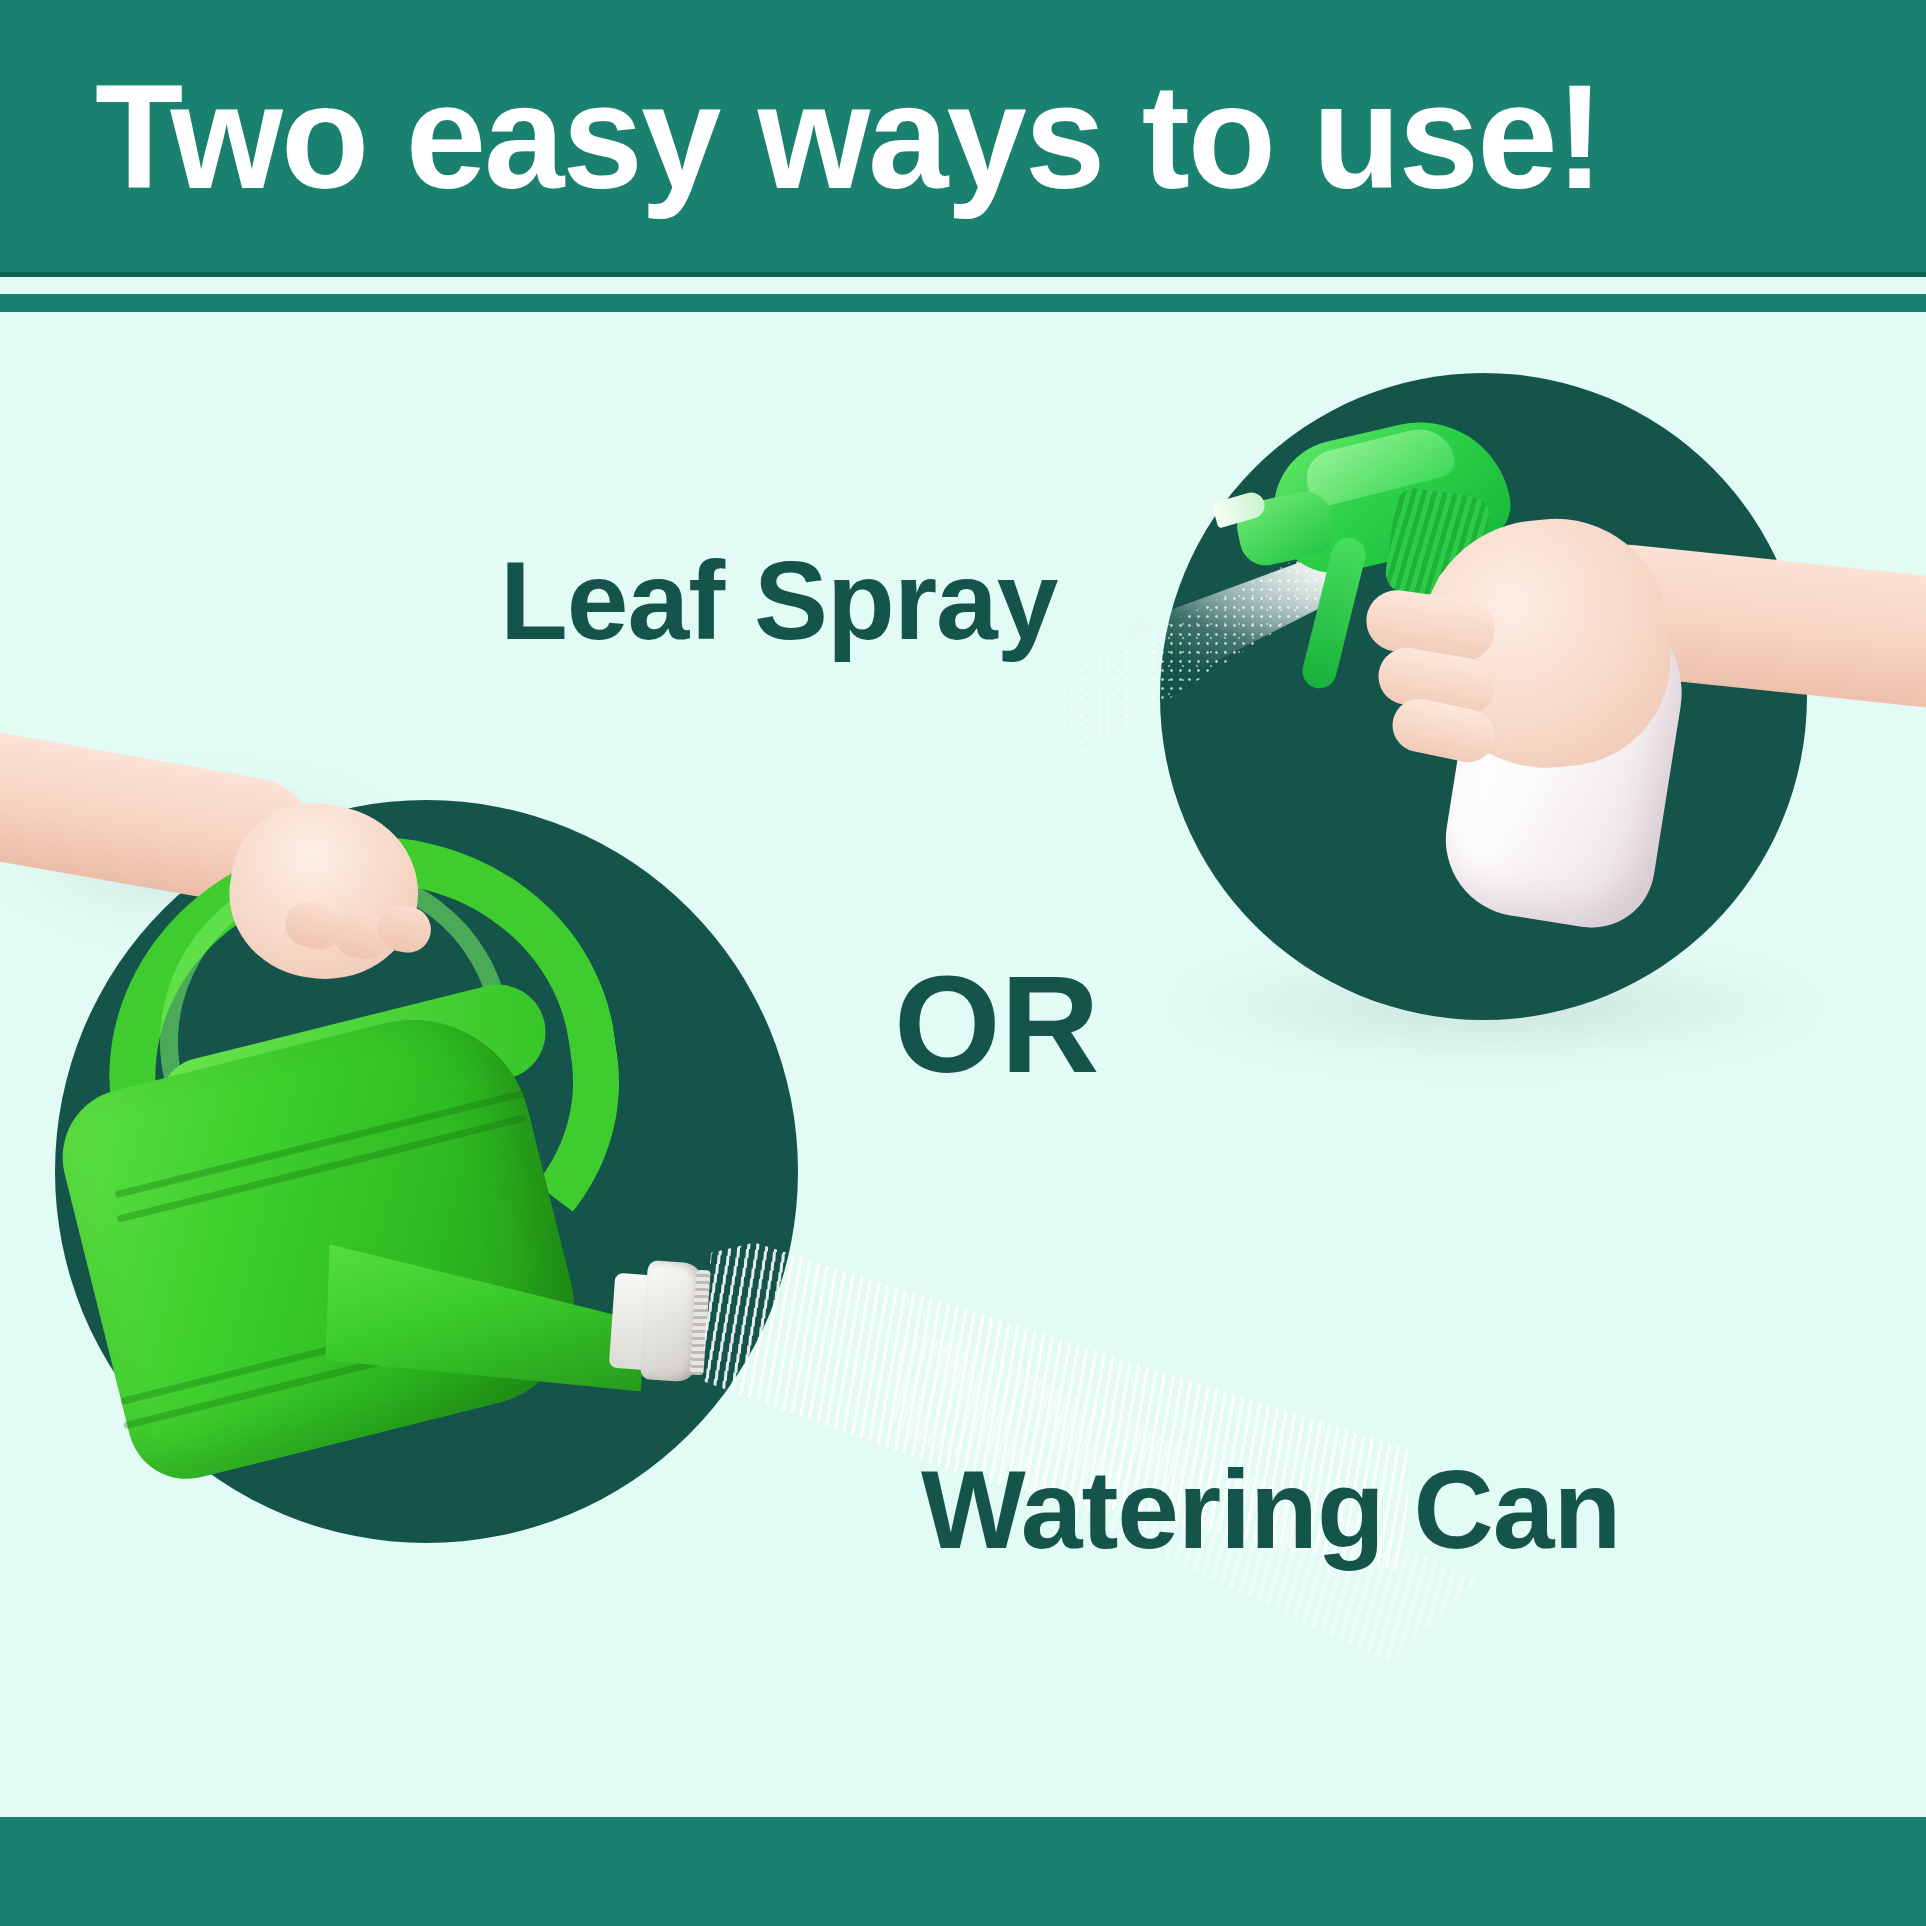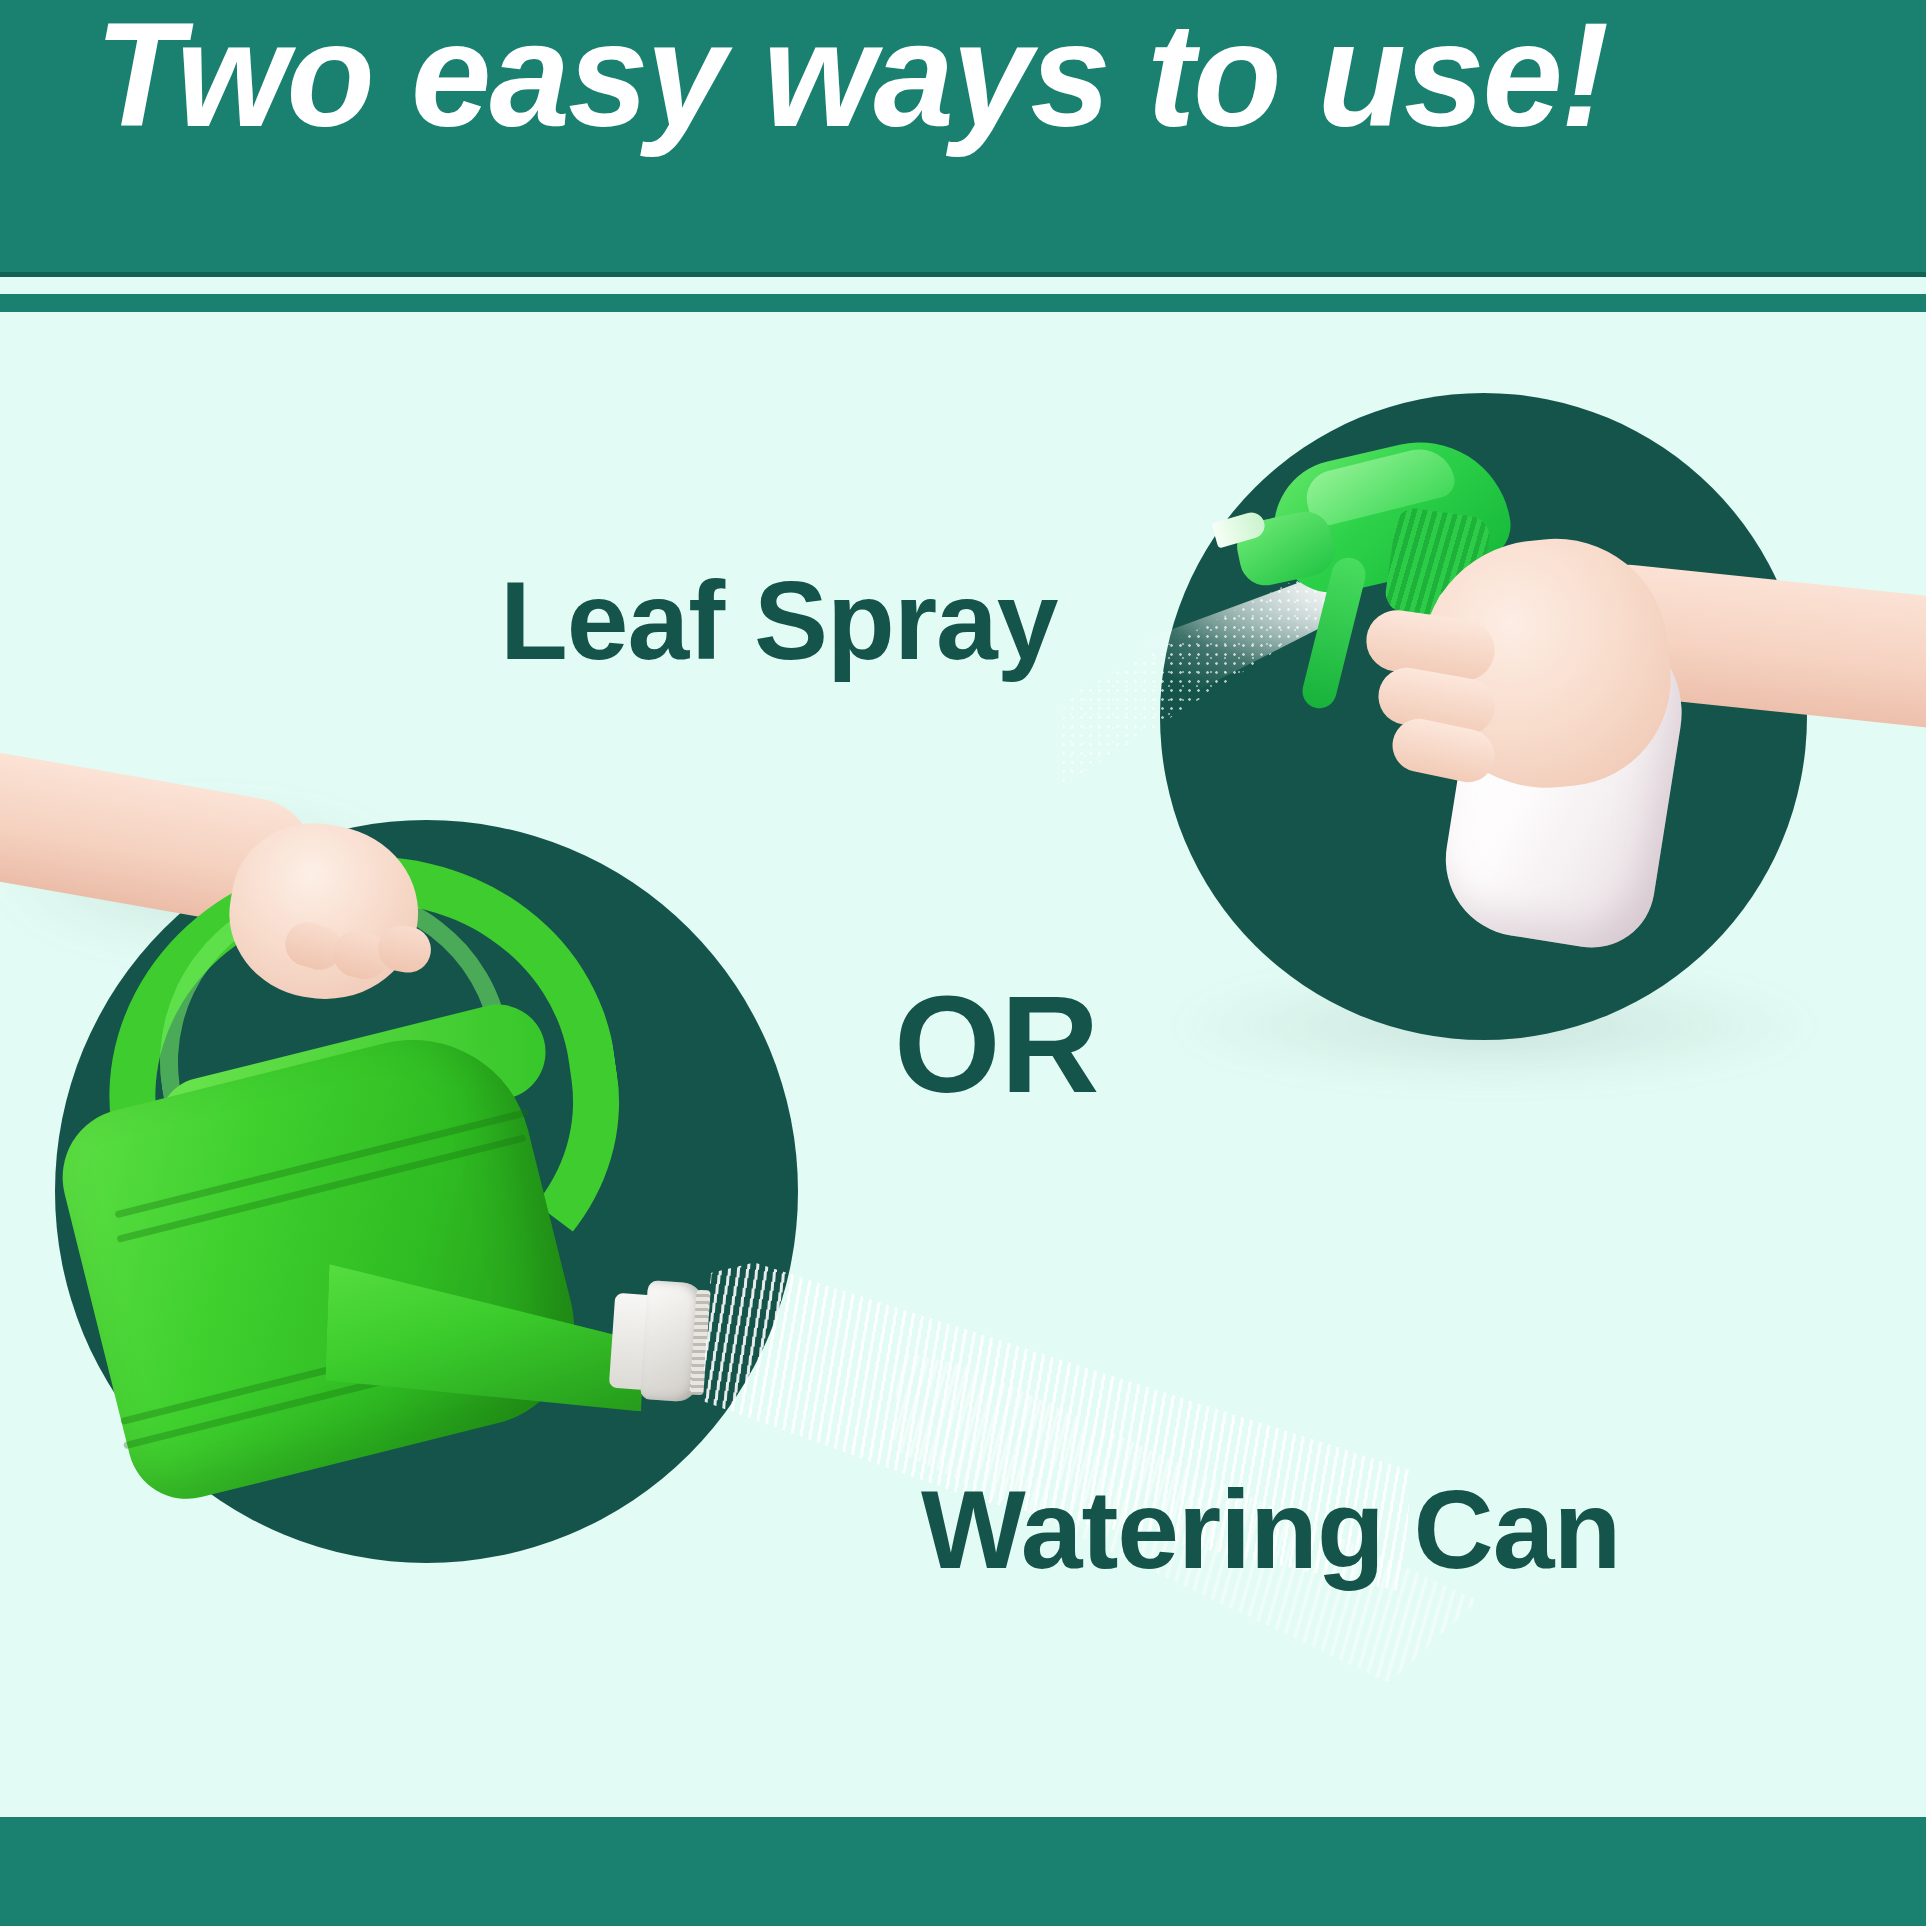--- a/index.html
+++ b/index.html
@@ -9,39 +9,39 @@
     font-family:"Liberation Sans","DejaVu Sans",sans-serif;
     overflow:hidden;
     position:relative;
   }
   #stage{position:absolute;inset:0;width:1927px;height:1927px;overflow:hidden;background:#E2FBF4;}
 
   
   .header-band{
     position:absolute;left:0;top:0;width:1927px;height:272px;
     background:#1A806F;
-    display:flex;font-style:italic;
+    display:flex;align-items:center;
   }
   .header-title{
     color:#FFFFFF;
     font-size:149px;
     font-weight:700;
     letter-spacing:-2px;
     line-height:1;
     margin-left:95px;
     white-space:nowrap;
     transform:scaleX(0.97);
     transform-origin:left center;
   }
   .rule-dark{position:absolute;left:0;width:1927px;height:5px;background:#0F6354;}
   .rule-mint{position:absolute;left:0;width:1927px;height:17px;background:#E2FBF4;}
   .band-2{position:absolute;left:0;top:294px;width:1927px;height:18px;background:#1A806F;}
 
   
-  .body-area{position:absolute;left:0;top:312px;width:1927px;height:1505px;background:#E2FBF4;overflow:hidden;margin-top:20px;}
+  .body-area{position:absolute;left:0;top:312px;width:1927px;height:1505px;background:#E2FBF4;overflow:hidden;}
 
   
   .disc{position:absolute;border-radius:50%;background:#15544A;}
   .disc.spray{left:1160px;top:61px;width:647px;height:647px;}
   .disc.can{left:55px;top:488px;width:743px;height:743px;}
 
   
   .label{
     position:absolute;
     color:#15544A;

